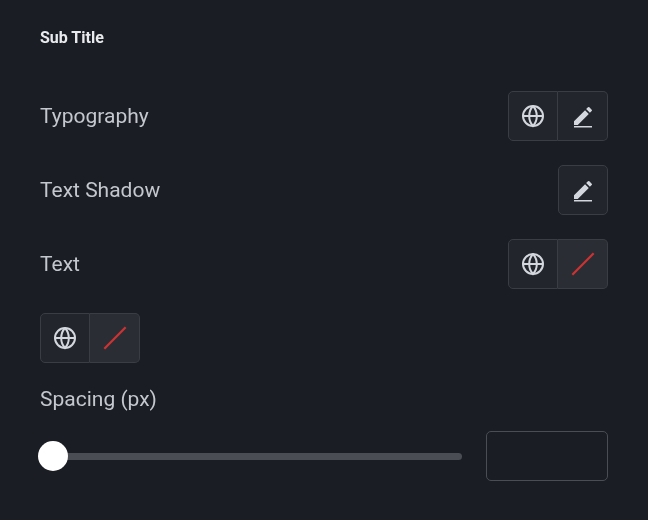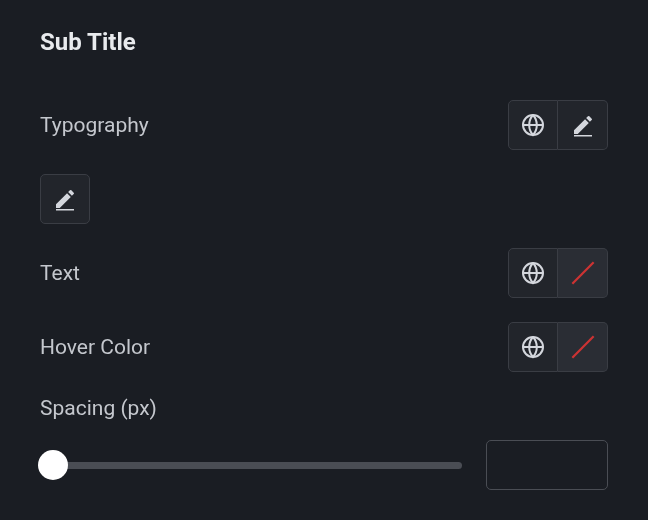--- a/index.html
+++ b/index.html
@@ -9,21 +9,21 @@
     }
     body {
       background: #1a1d23;
       font-family: -apple-system, BlinkMacSystemFont, "Segoe UI", Roboto, Helvetica, Arial, sans-serif;
       color: #d4d7dd;
       width: 648px;
       height: 520px;
       padding: 28px 24px;
     }
     .section-title {
-      font-size: 24px;
+      font-size: 16px;
       font-weight: 700;
       color: #e8eaed;
       margin-bottom: 32px;
       padding-left: 16px;
     }
     .row {
       display: flex;
       align-items: center;
       justify-content: space-between;
       padding: 12px 16px;
@@ -148,20 +148,21 @@
         <svg width="24" height="24" viewBox="0 0 24 24" fill="currentColor">
           <path d="M3 17.25V21h3.75L17.81 9.94l-3.75-3.75L3 17.25zM20.71 7.04a1 1 0 0 0 0-1.41l-2.34-2.34a1 1 0 0 0-1.41 0l-1.83 1.83 3.75 3.75 1.83-1.83z"></path>
           <rect x="3" y="22" width="18" height="1.5"></rect>
         </svg>
       </span>
     </div>
   </div>
 </div>
 
 <div class="row">
+  <div class="row-label">Text Shadow</div>
   <div class="controls">
     <div class="icon-btn single">
       <span>
         <svg width="24" height="24" viewBox="0 0 24 24" fill="currentColor">
           <path d="M3 17.25V21h3.75L17.81 9.94l-3.75-3.75L3 17.25zM20.71 7.04a1 1 0 0 0 0-1.41l-2.34-2.34a1 1 0 0 0-1.41 0l-1.83 1.83 3.75 3.75 1.83-1.83z"></path>
           <rect x="3" y="22" width="18" height="1.5"></rect>
         </svg>
       </span>
     </div>
   </div>
@@ -183,21 +184,20 @@
       <span>
         <svg width="36" height="36" viewBox="0 0 36 36">
           <line x1="6" y1="30" x2="30" y2="6" stroke="#cc3333" stroke-width="2.5"></line>
         </svg>
       </span>
     </div>
   </div>
 </div>
 
 <div class="row">
-  <div class="row-label">Hover Color</div>
   <div class="controls">
     <div class="icon-btn">
       <span>
         <svg width="24" height="24" viewBox="0 0 24 24" fill="none" stroke="currentColor" stroke-width="2">
           <circle cx="12" cy="12" r="10"></circle>
           <line x1="2" y1="12" x2="22" y2="12"></line>
           <path d="M12 2 a15 15 0 0 1 0 20 a15 15 0 0 1 0 -20"></path>
         </svg>
       </span>
     </div>

